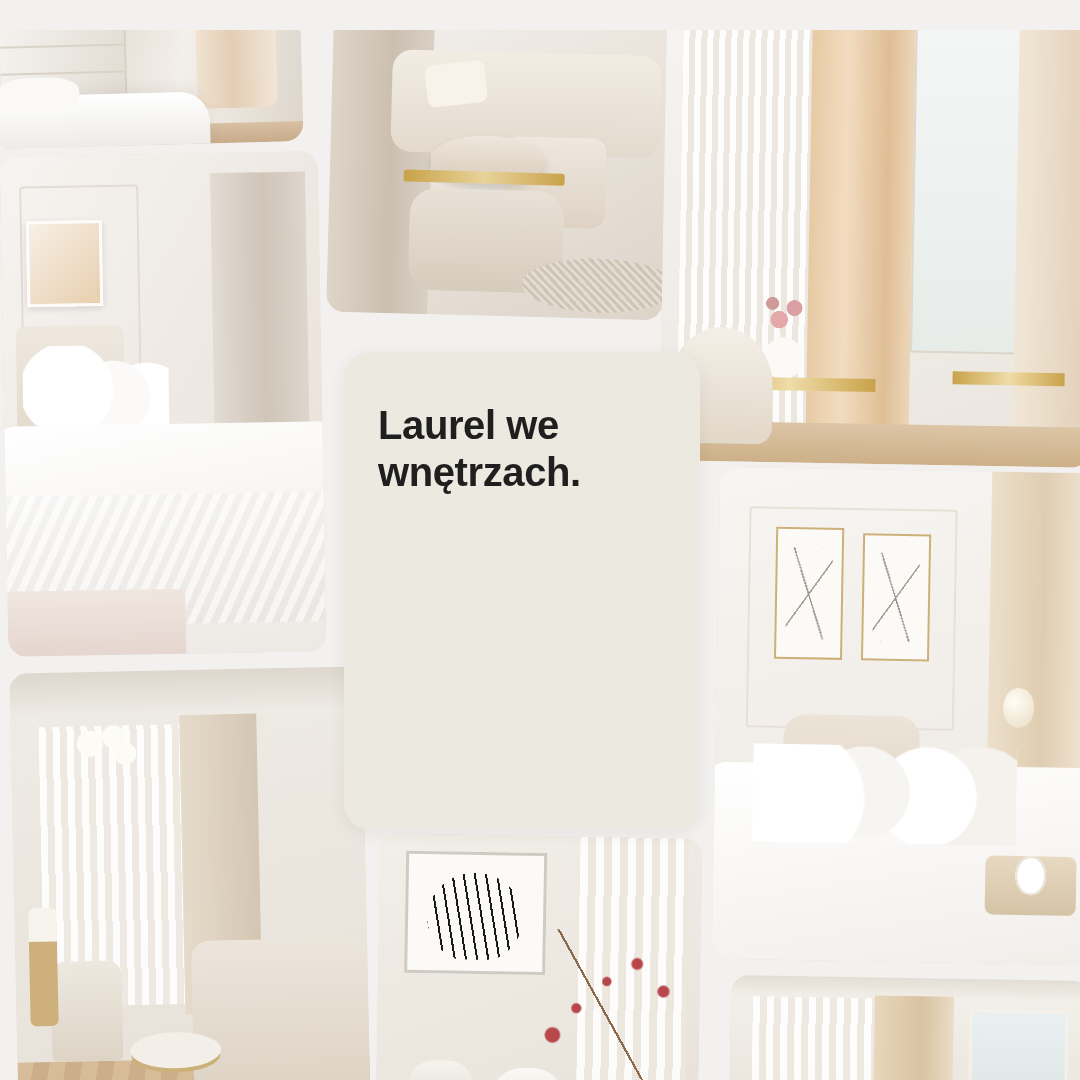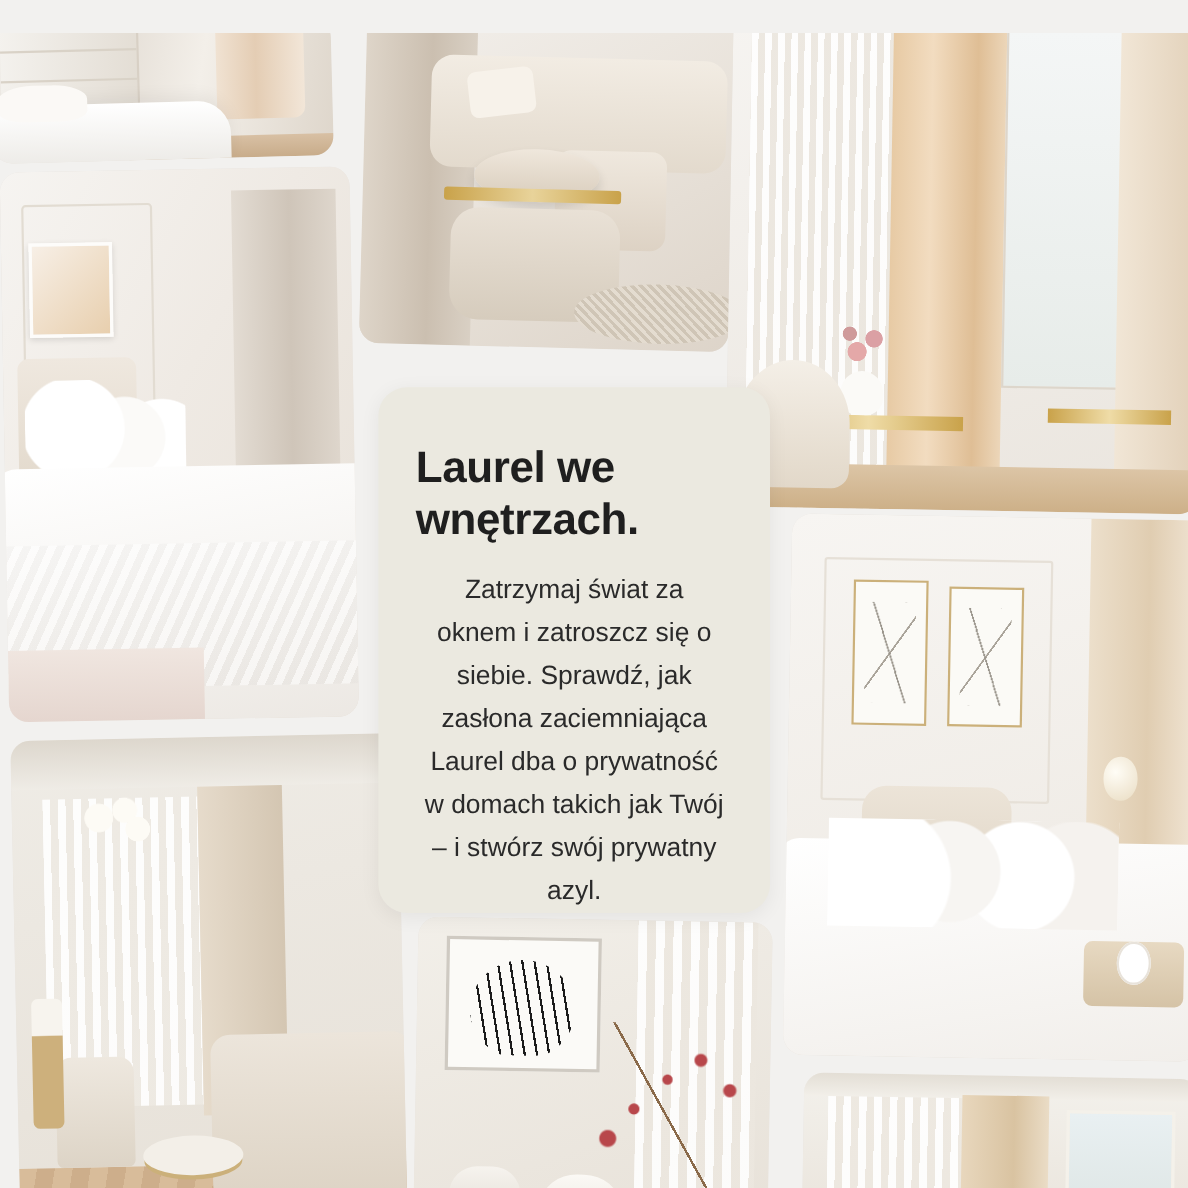--- a/index.html
+++ b/index.html
@@ -518,18 +518,15 @@
       <div class="wall"></div>
       <div class="ceiling"></div>
       <div class="sheer"></div>
       <div class="drape"></div>
       <div class="windowglass"></div>
     </div>
   </div>
 
   <div class="card" style="left:344px; top:322px; width:356px; height:478px; padding:50px 34px 0 34px; box-sizing:border-box;">
     <h1>Laurel we wnętrzach.</h1>
-    <div class="body-wrap">
-      <p>Zatrzymaj świat za oknem i zatroszcz się o siebie. Sprawdź, jak zasłona zaciemniająca Laurel dba o prywatność w domach takich jak Twój – i stwórz swój prywatny azyl.</p>
-    </div>
   </div>
 
 </div>
 
 </body></html>

